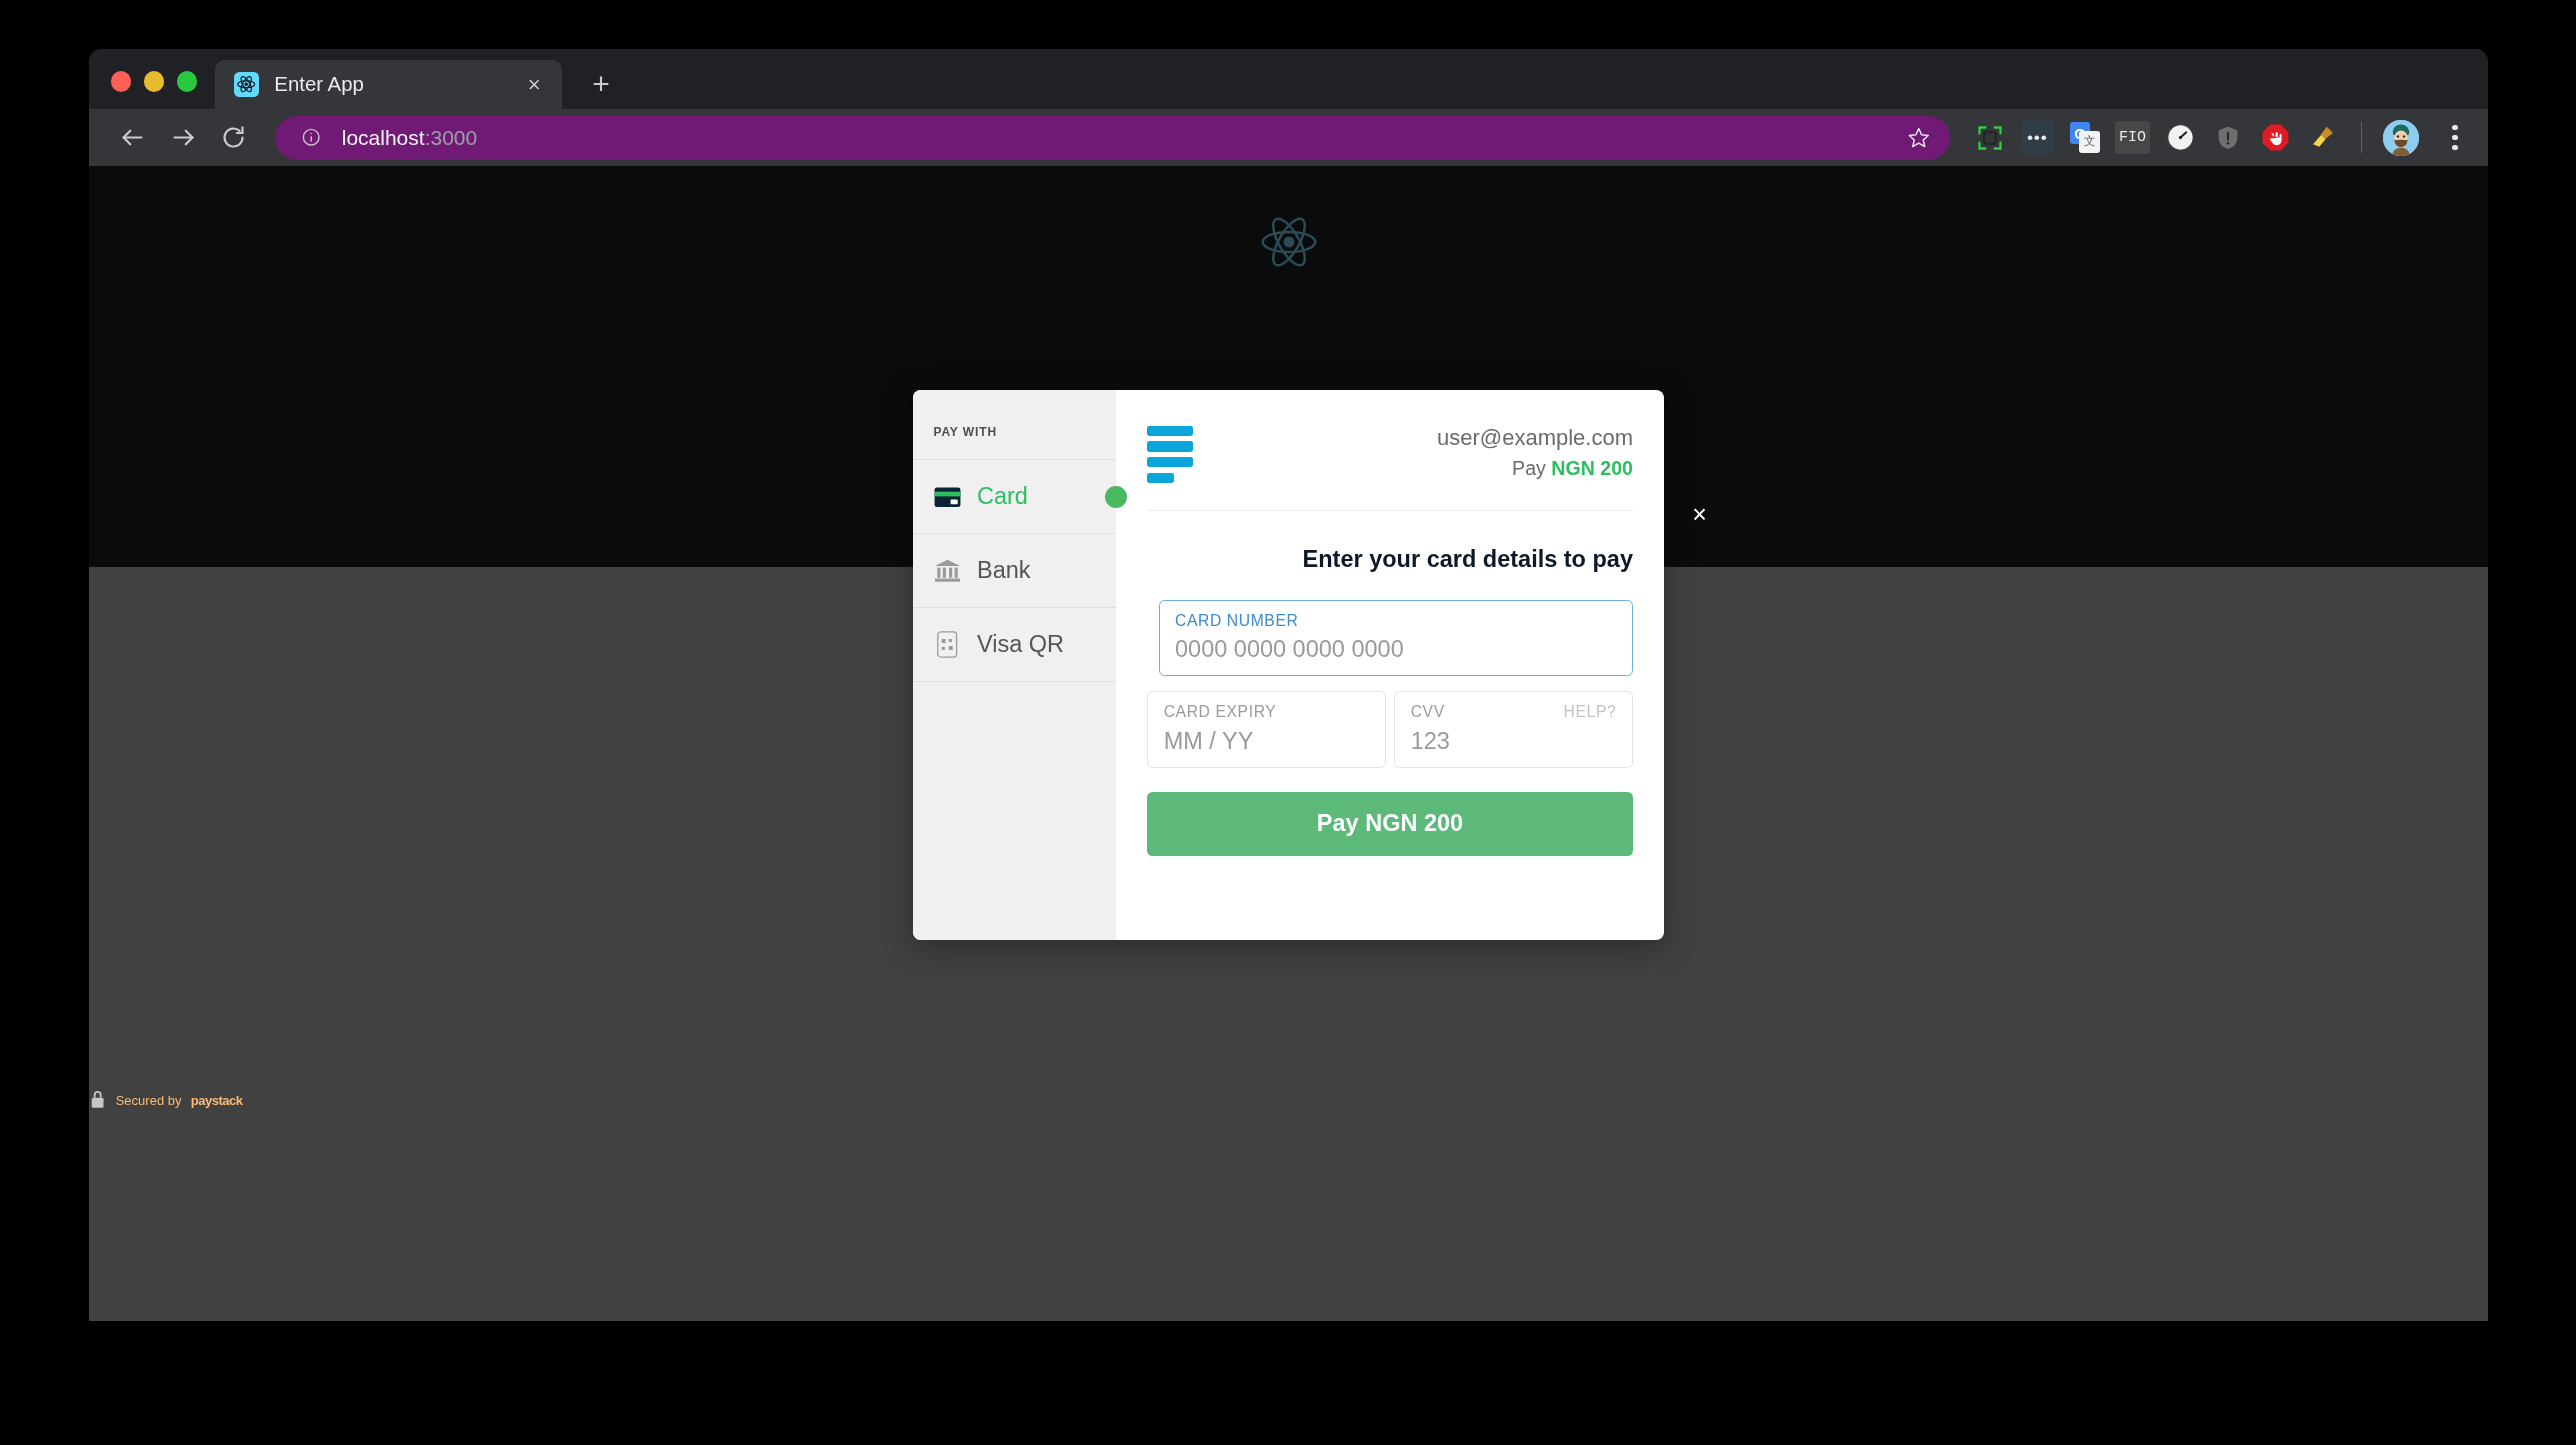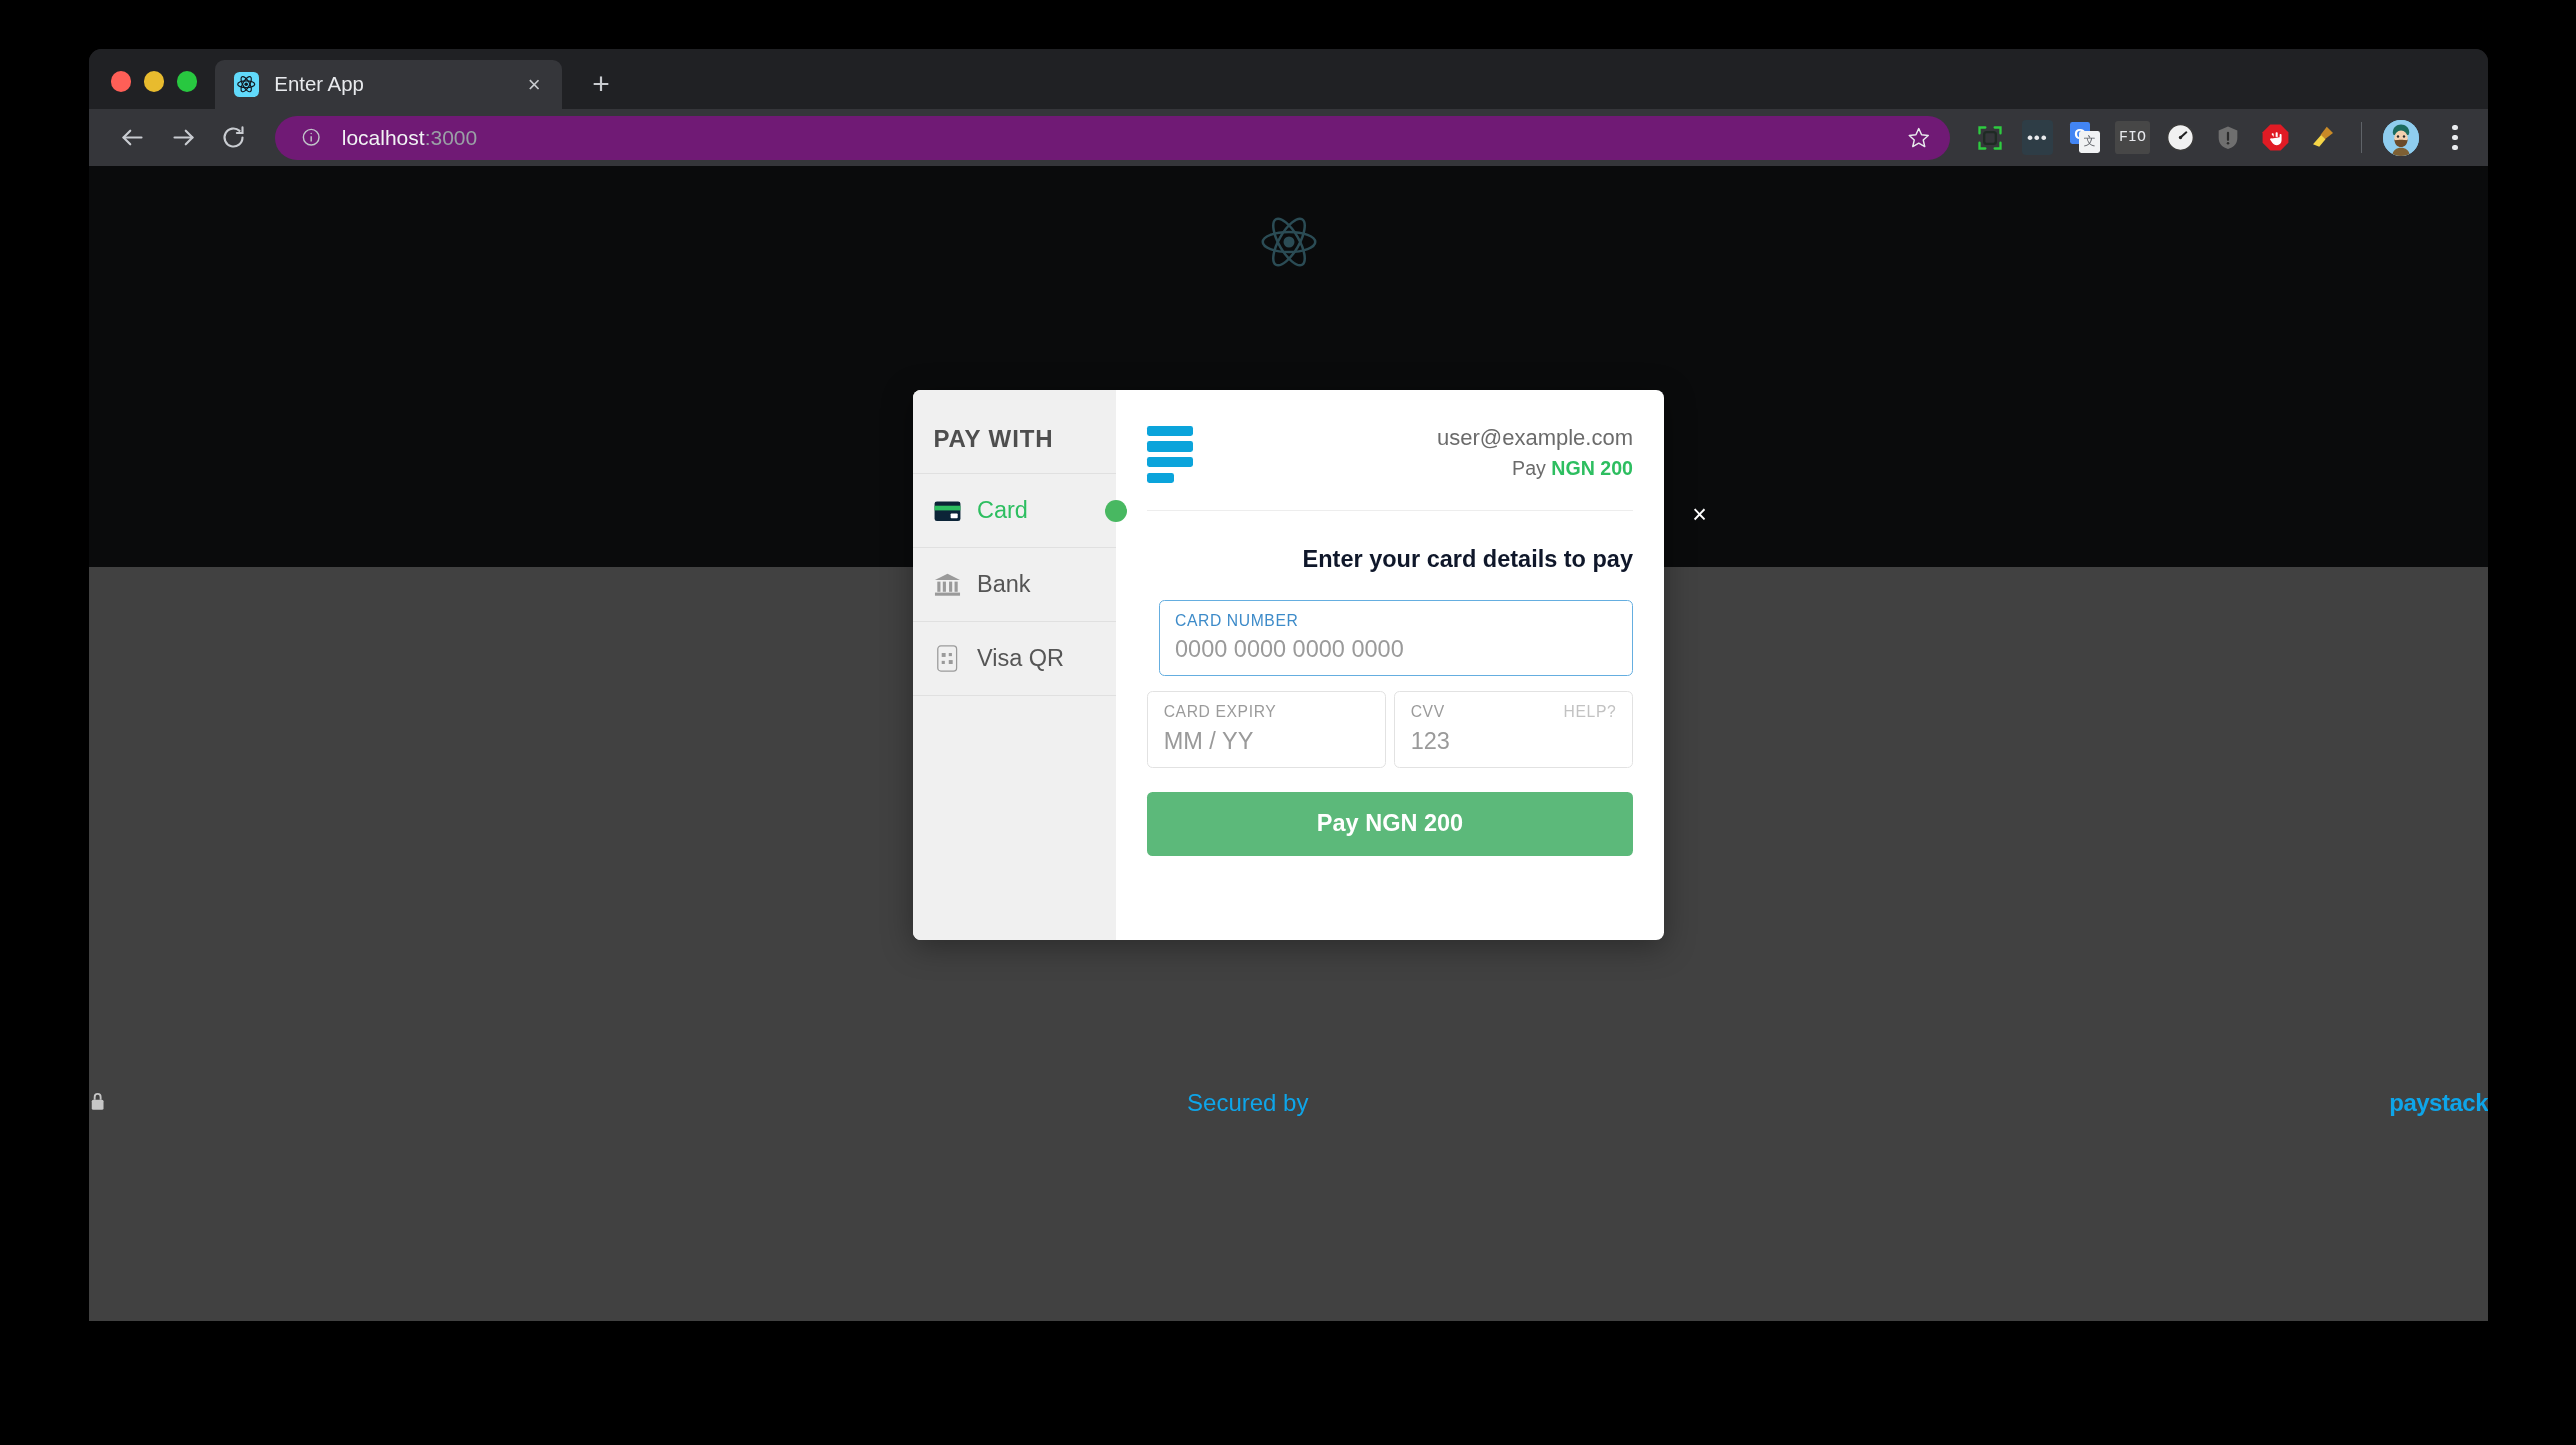--- a/index.html
+++ b/index.html
@@ -173,21 +173,21 @@
     overflow: hidden;
   }
   .co-sidebar {
     width: 203px;
     background: #f0f0f0;
     flex: 0 0 auto;
     padding-top: 35px;
     position: relative;
   }
   .paywith-label {
-    font-size: 24px;
+    font-size: 12px;
     font-weight: bold;
     letter-spacing: 0.9px;
     color: #4e4e4e;
     padding: 0 20.4px 20.4px 20.4px;
   }
   .pm-list { border-top: 0.8px solid #e0e0e0; }
   .pm-item {
     display: flex;
     align-items: center;
     gap: 14px;
@@ -286,24 +286,24 @@
     line-height: 1;
     font-weight: 300;
   }
 
   .secured {
     position: absolute;
     left: 0; right: 0;
     top: 923px;
     display: flex;
     align-items: center;
-    justify-content: space-between;
+    justify-content: flex-start;
     gap: 9.4px;
-    color: #0ea5e9;
-    font-size: 24px;
+    color: #fdba74;
+    font-size: 13px;
   }
   .secured b { font-weight: bold; letter-spacing: -0.5px; }
 </style>
 </head>
 <body>
 
 <div class="browser-window">
 
   <div class="tabstrip">
     <div class="traffic-lights">

